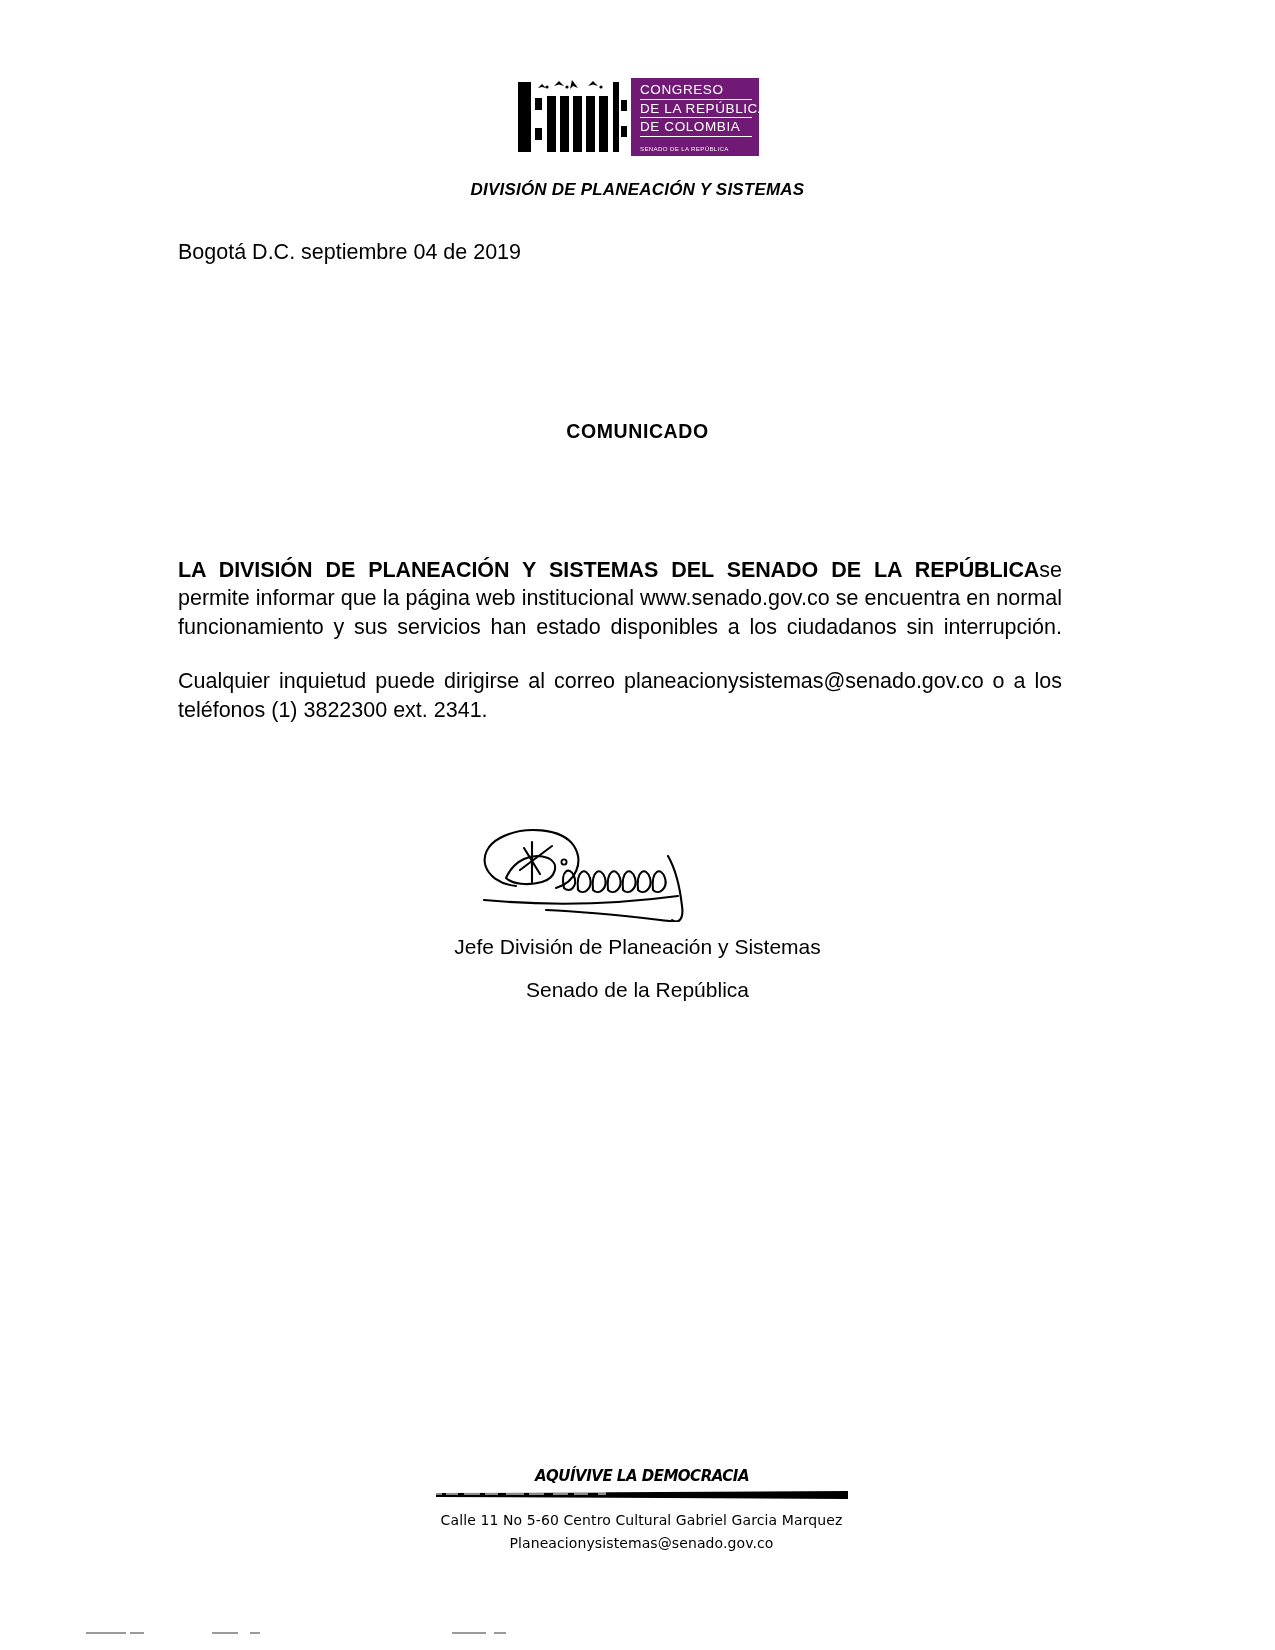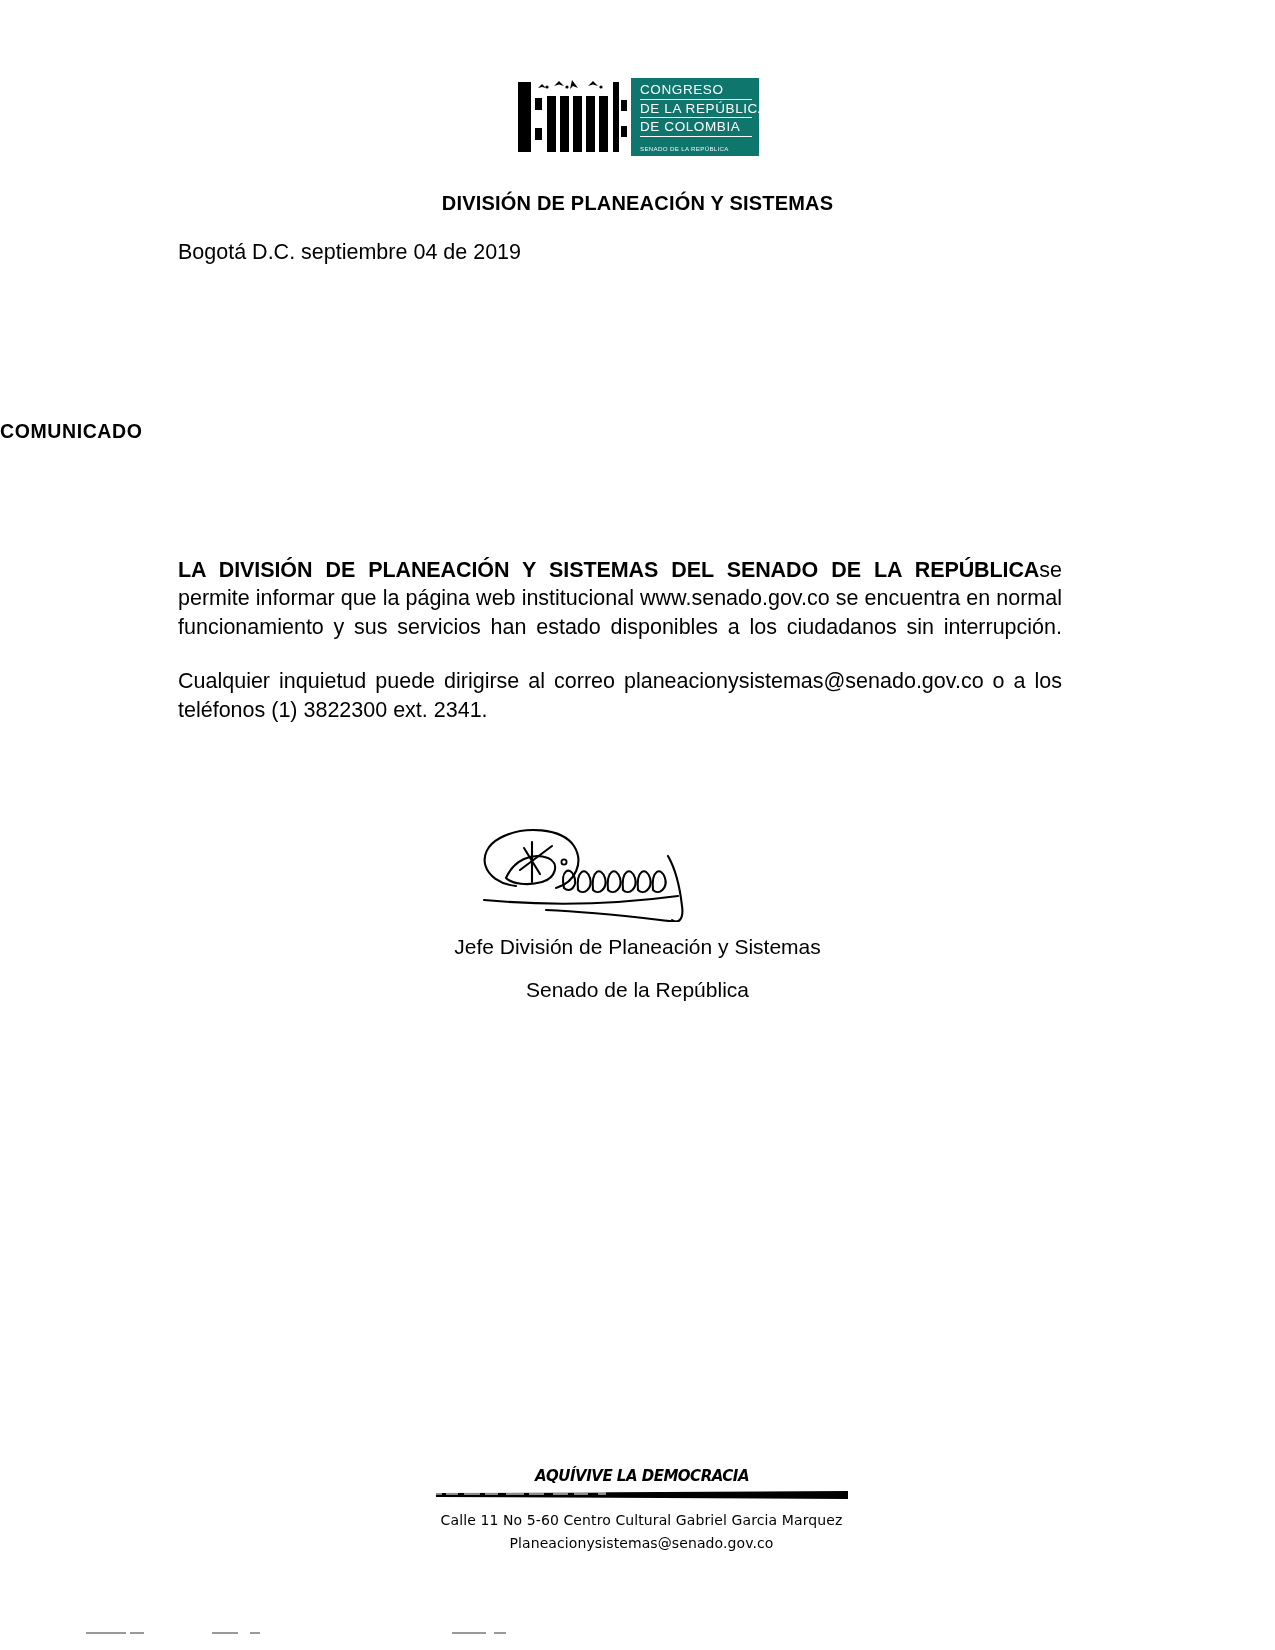--- a/index.html
+++ b/index.html
@@ -33,21 +33,21 @@
     align-items: stretch;
     height: 78px;
   }
   .logo-bars {
     position: relative;
     width: 115px;
     height: 78px;
   }
   .logo-bars svg { display: block; }
   .logo-plate {
-    background: #0f766e;
+    background: #701a75;
     color: #ffffff;
     width: 128px;
     height: 78px;
     box-sizing: border-box;
     padding: 5px 7px 3px 9px;
     text-align: left;
     display: flex;
     flex-direction: column;
     justify-content: flex-start;
   }
@@ -63,40 +63,42 @@
   }
   .logo-line-3 { margin-bottom: 9px; }
   .logo-sub {
     font-size: 6.2px;
     letter-spacing: 0.3px;
     line-height: 1;
     white-space: nowrap;
     opacity: 0.92;
   }
   .dept-title {
-    margin-top: 32px;
-    font-size: 20px;
+    margin-top: 20px;
+    font-size: 17px;
     font-weight: bold;
     letter-spacing: 0.2px;
+    font-style: italic;
   }
 
   
   .date-line {
     position: absolute;
     top: 240px;
     left: 178px;
     font-size: 21.5px;
   }
 
   
   .doc-title {
     position: absolute;
     top: 420px;
     left: 0;
     right: 0;
+    text-align: center;
     font-size: 19.5px;
     font-weight: bold;
     letter-spacing: 0.6px;
   }
 
   
   .body-block {
     position: absolute;
     top: 556px;
     left: 178px;

